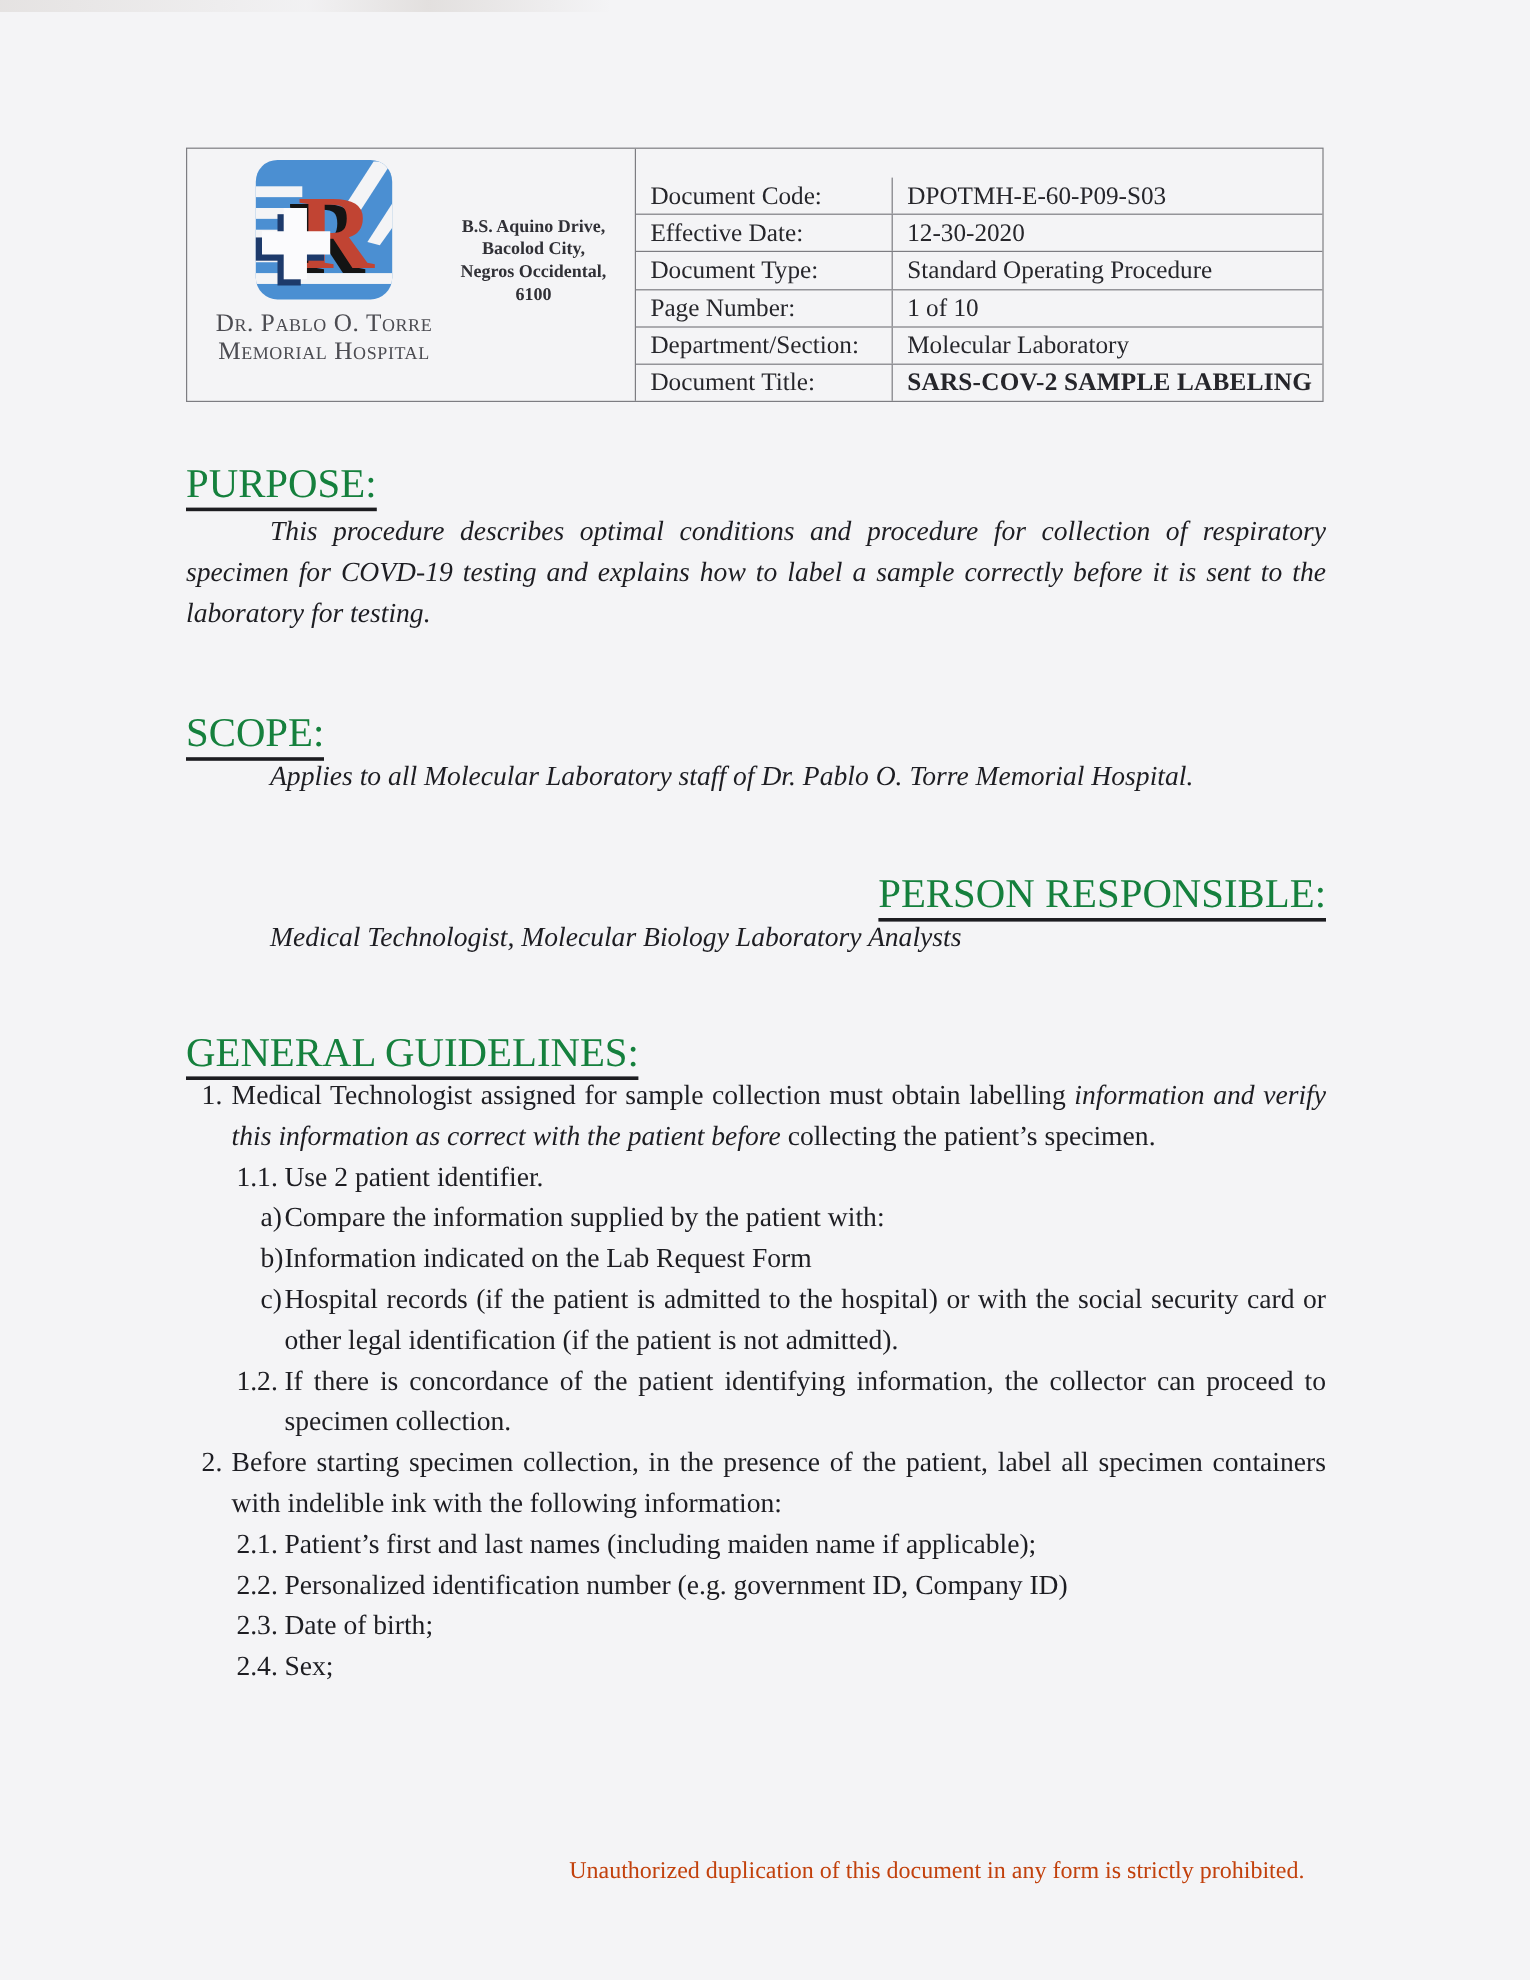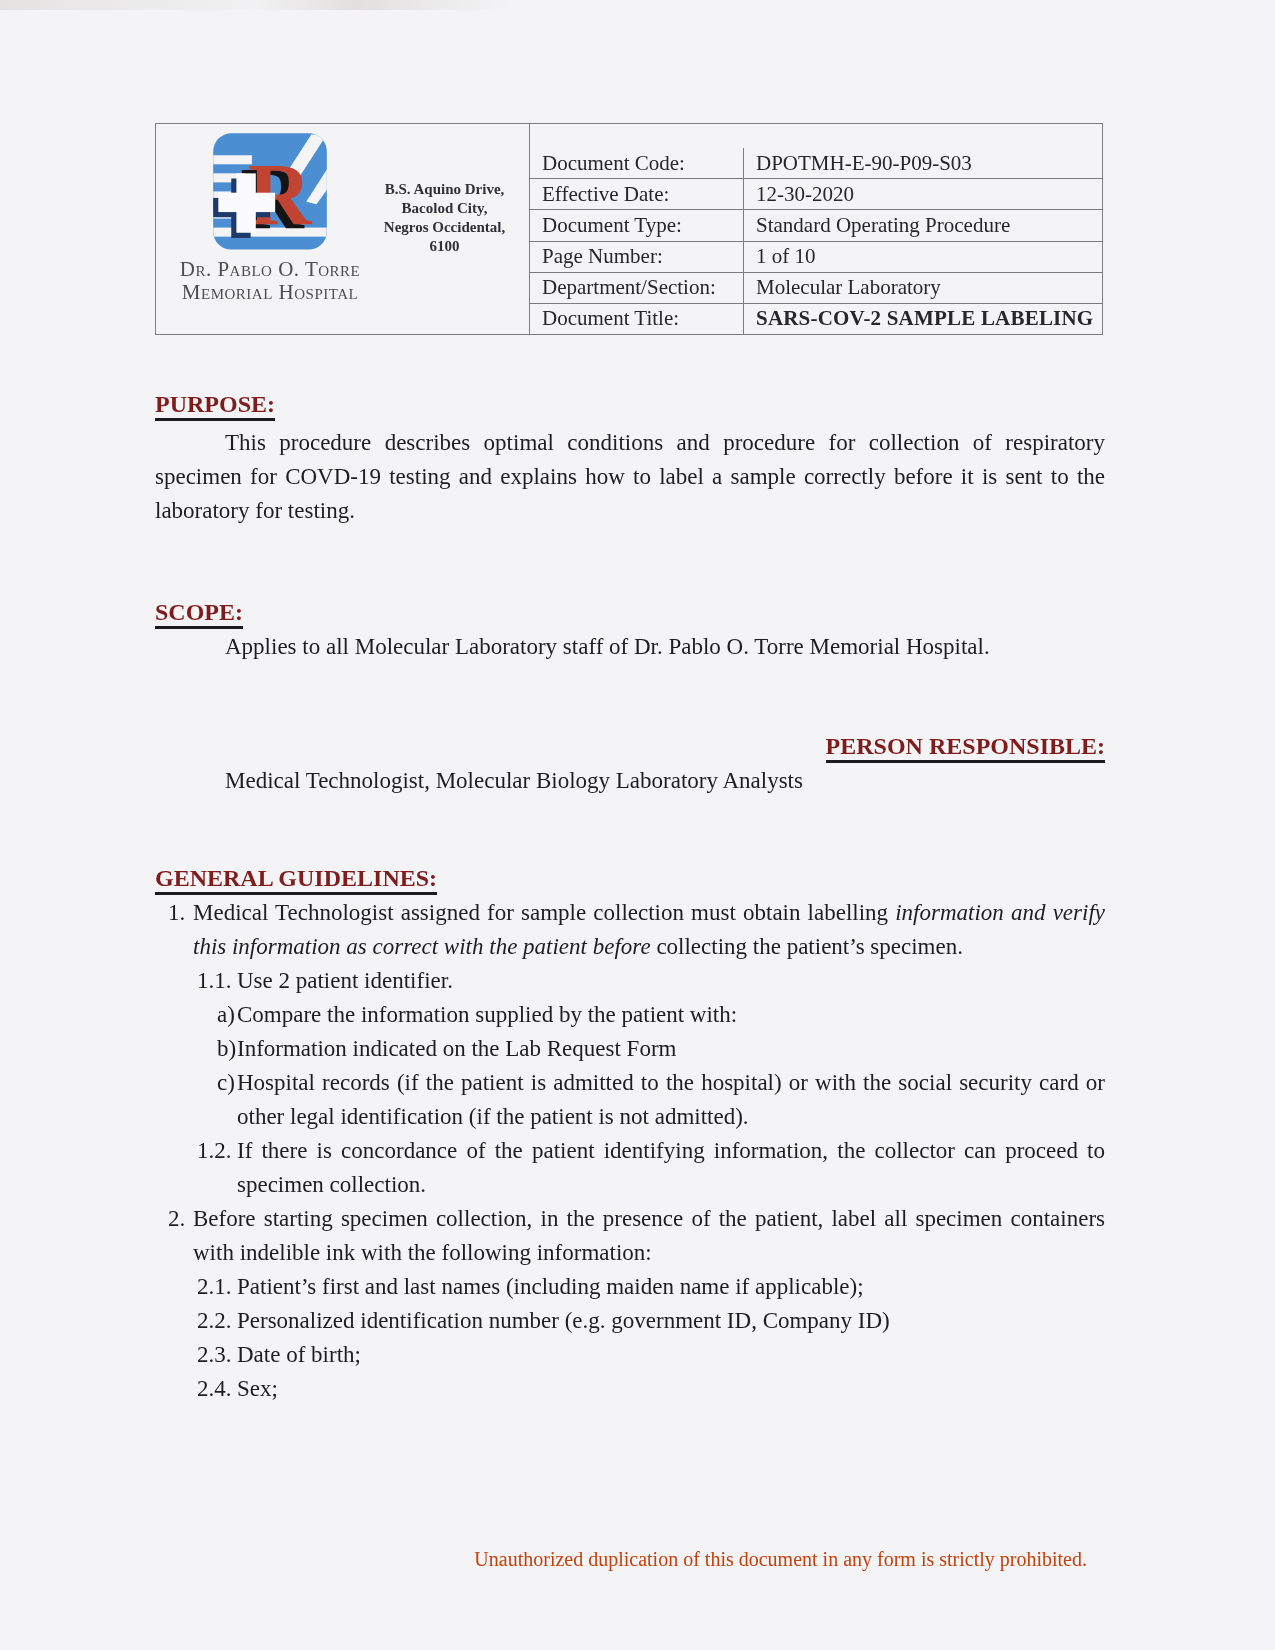--- a/index.html
+++ b/index.html
@@ -27,24 +27,24 @@
   .logo-addr{ flex:1; text-align:center; font-weight:bold; font-size:15px; line-height:19px; color:#303036; margin-top:48px; padding-right:4px; }
   .meta-rows{ flex:1; display:flex; flex-direction:column;margin-top:24px; }
   .meta-row{ flex:1; display:flex; border-bottom:1px solid #7d7d82; }
   .meta-row:last-child{ border-bottom:none; }
   .meta-label{ width:214px; border-right:1px solid #7d7d82; display:flex; align-items:center; padding-left:12px; font-size:21px; color:#26262b; }
   .meta-value{ flex:1; display:flex; align-items:center; padding-left:12px; font-size:21px; color:#26262b; }
   .meta-row.bold .meta-value{ font-weight:bold; letter-spacing:.2px; }
 
   
   .content{ position:absolute; left:155px; top:335px; width:950px; }
-  .hd{ font-size:24px; font-weight:bold; line-height:32px; color:#7f1d1d; }
+  .hd{ font-size:34px; font-weight:normal; line-height:32px; color:#15803d; }
   .hd span{ border-bottom:3px solid #1c1c20; padding-bottom:1px; }
   .bodytext{ font-size:23px; line-height:34px; text-align:justify; color:#1d1d22; }
-  .indent{ text-indent:70px; }
+  .indent{ text-indent:70px;font-style:italic; }
 
   .hd.purpose{ margin-top:53px; }
   .p-purpose{ margin-top:6px; }
   .hd.scope{ margin-top:68px; }
   .p-scope{ margin-top:2px; }
   .hd.person{ margin-top:66px;text-align:right; }
   .p-person{ margin-top:2px; }
   .hd.guidelines{ margin-top:64px; }
   .list{ margin-top:2px; }
 
@@ -103,21 +103,21 @@
         <div>B.S. Aquino Drive,</div>
         <div>Bacolod City,</div>
         <div>Negros Occidental,</div>
         <div>6100</div>
       </div>
     </div>
 
     <div class="meta-rows">
       <div class="meta-row">
         <div class="meta-label">Document Code:</div>
-        <div class="meta-value">DPOTMH-E-90-P09-S03</div>
+        <div class="meta-value">DPOTMH-E-60-P09-S03</div>
       </div>
       <div class="meta-row">
         <div class="meta-label">Effective Date:</div>
         <div class="meta-value">12-30-2020</div>
       </div>
       <div class="meta-row">
         <div class="meta-label">Document Type:</div>
         <div class="meta-value">Standard Operating Procedure</div>
       </div>
       <div class="meta-row">

